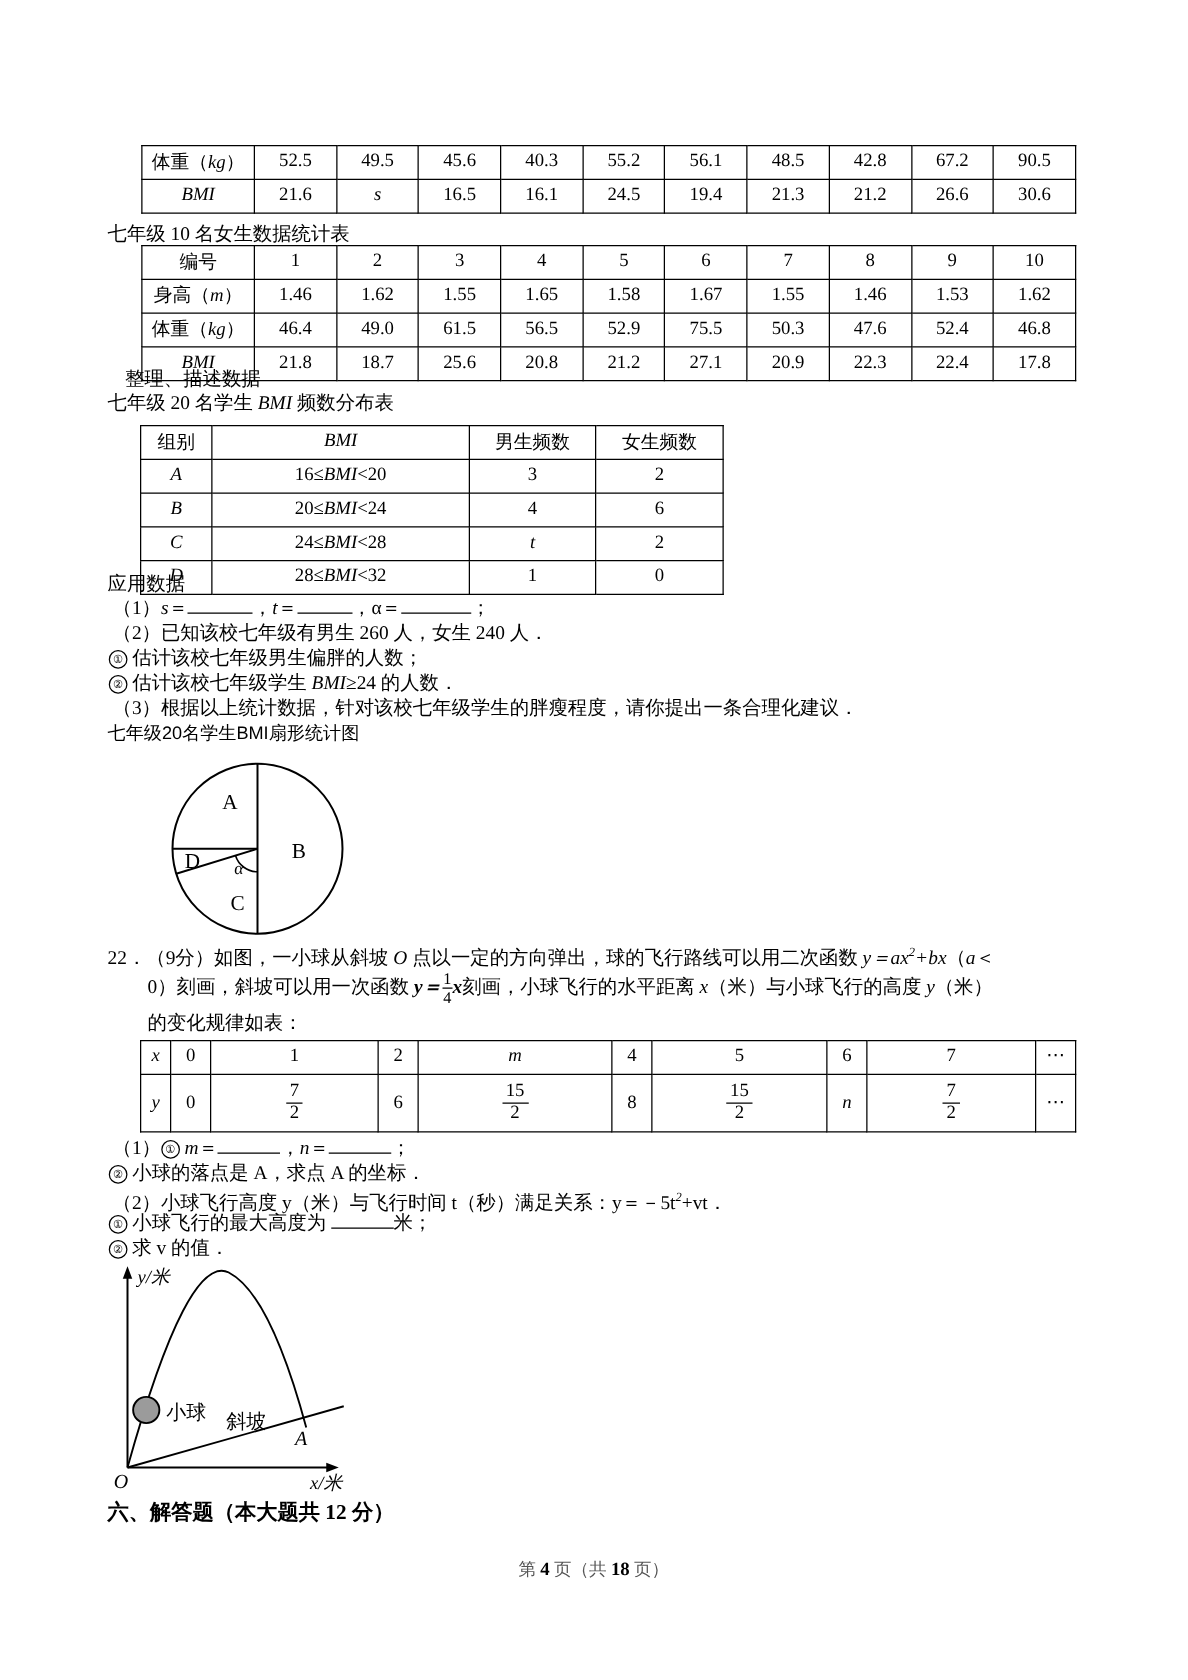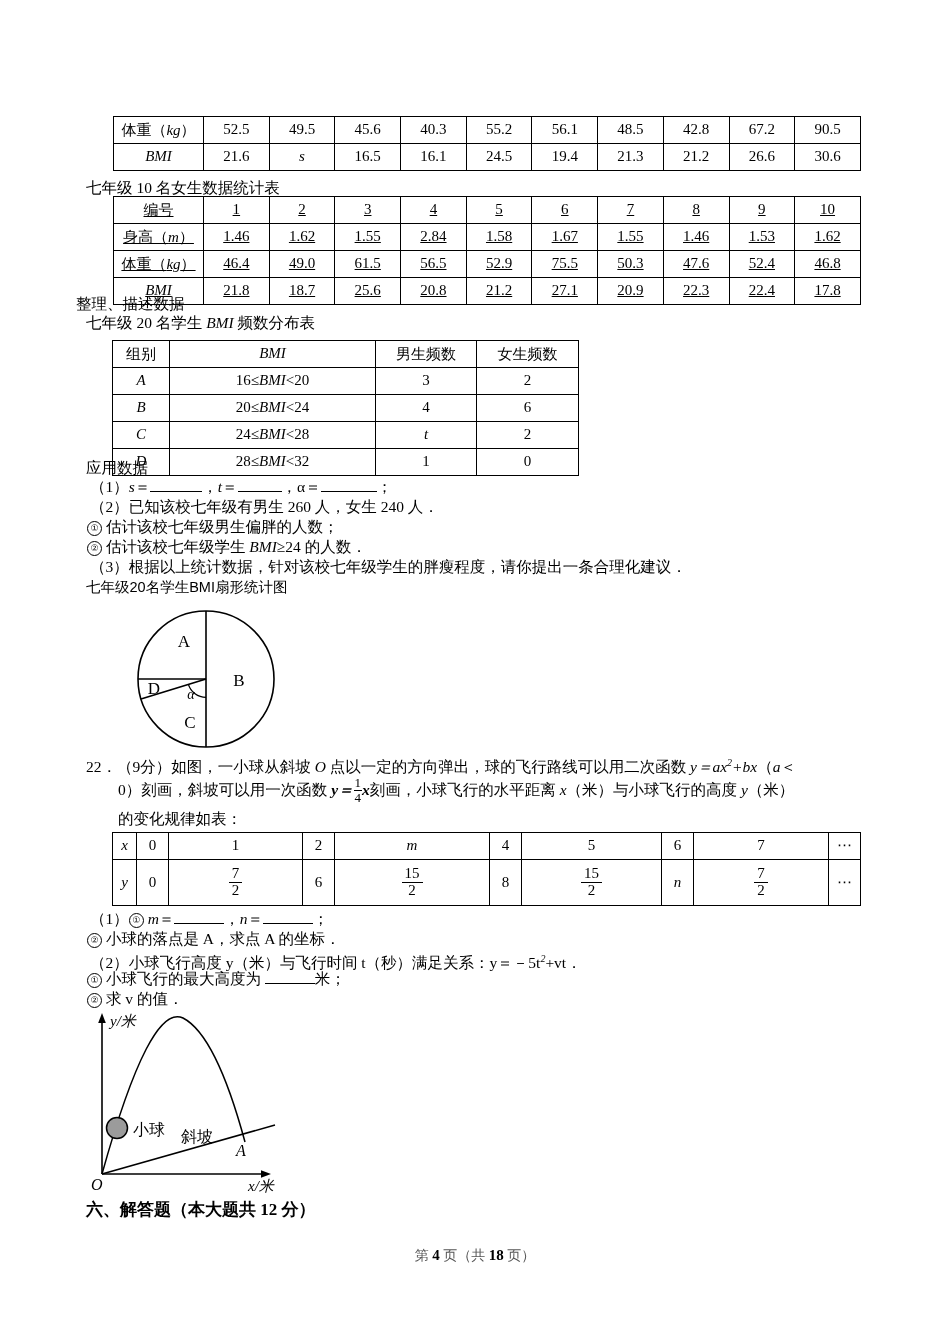--- a/index.html
+++ b/index.html
@@ -97,21 +97,21 @@
       </tr>
     </tbody>
       </table>
   </div>
 
   <div class="blk txt" style="left:86px;top:177px;">
     <span>七年级 10 名女生数据统计表</span>
   </div>
 
   <div class="blk" style="left:113px;top:196px;">
-    <table class="grid" style="width:747px;text-decoration:underline;">
+    <table class="grid" style="width:747px;">
       <colgroup>
         <col style="width:90px">
         <col style="width:65.7px">
           <col style="width:65.7px">
           <col style="width:65.7px">
         <col style="width:65.7px">
           <col style="width:65.7px">
           <col style="width:65.7px">
         <col style="width:65.7px">
           <col style="width:65.7px">
@@ -130,21 +130,21 @@
         <td>7</td>
         <td>8</td>
         <td>9</td>
         <td>10</td>
       </tr>
       <tr>
         <td><span class="cjk">身高（</span><span class="it">m</span><span class="cjk">）</span></td>
         <td>1.46</td>
         <td>1.62</td>
         <td>1.55</td>
-        <td>2.84</td>
+        <td>1.65</td>
         <td>1.58</td>
         <td>1.67</td>
         <td>1.55</td>
         <td>1.46</td>
         <td>1.53</td>
         <td>1.62</td>
       </tr>
       <tr>
         <td><span class="cjk">体重（</span><span class="it">kg</span><span class="cjk">）</span></td>
         <td>46.4</td>
@@ -168,21 +168,21 @@
         <td>27.1</td>
         <td>20.9</td>
         <td>22.3</td>
         <td>22.4</td>
         <td>17.8</td>
       </tr>
     </tbody>
       </table>
   </div>
 
-  <div class="blk txt" style="left:76px;top:293px;">整理、描述数据</div>
+  <div class="blk txt" style="left:100px;top:293px;">整理、描述数据</div>
 
   <div class="blk txt" style="left:86px;top:312px;">
     <span>七年级 20 名学生 </span><span class="it">BMI</span><span> 频数分布表</span>
   </div>
 
   <div class="blk" style="left:112px;top:340px;">
     <table class="grid" style="width:466px;">
       <colgroup>
         <col style="width:57px">
           <col style="width:206px">

